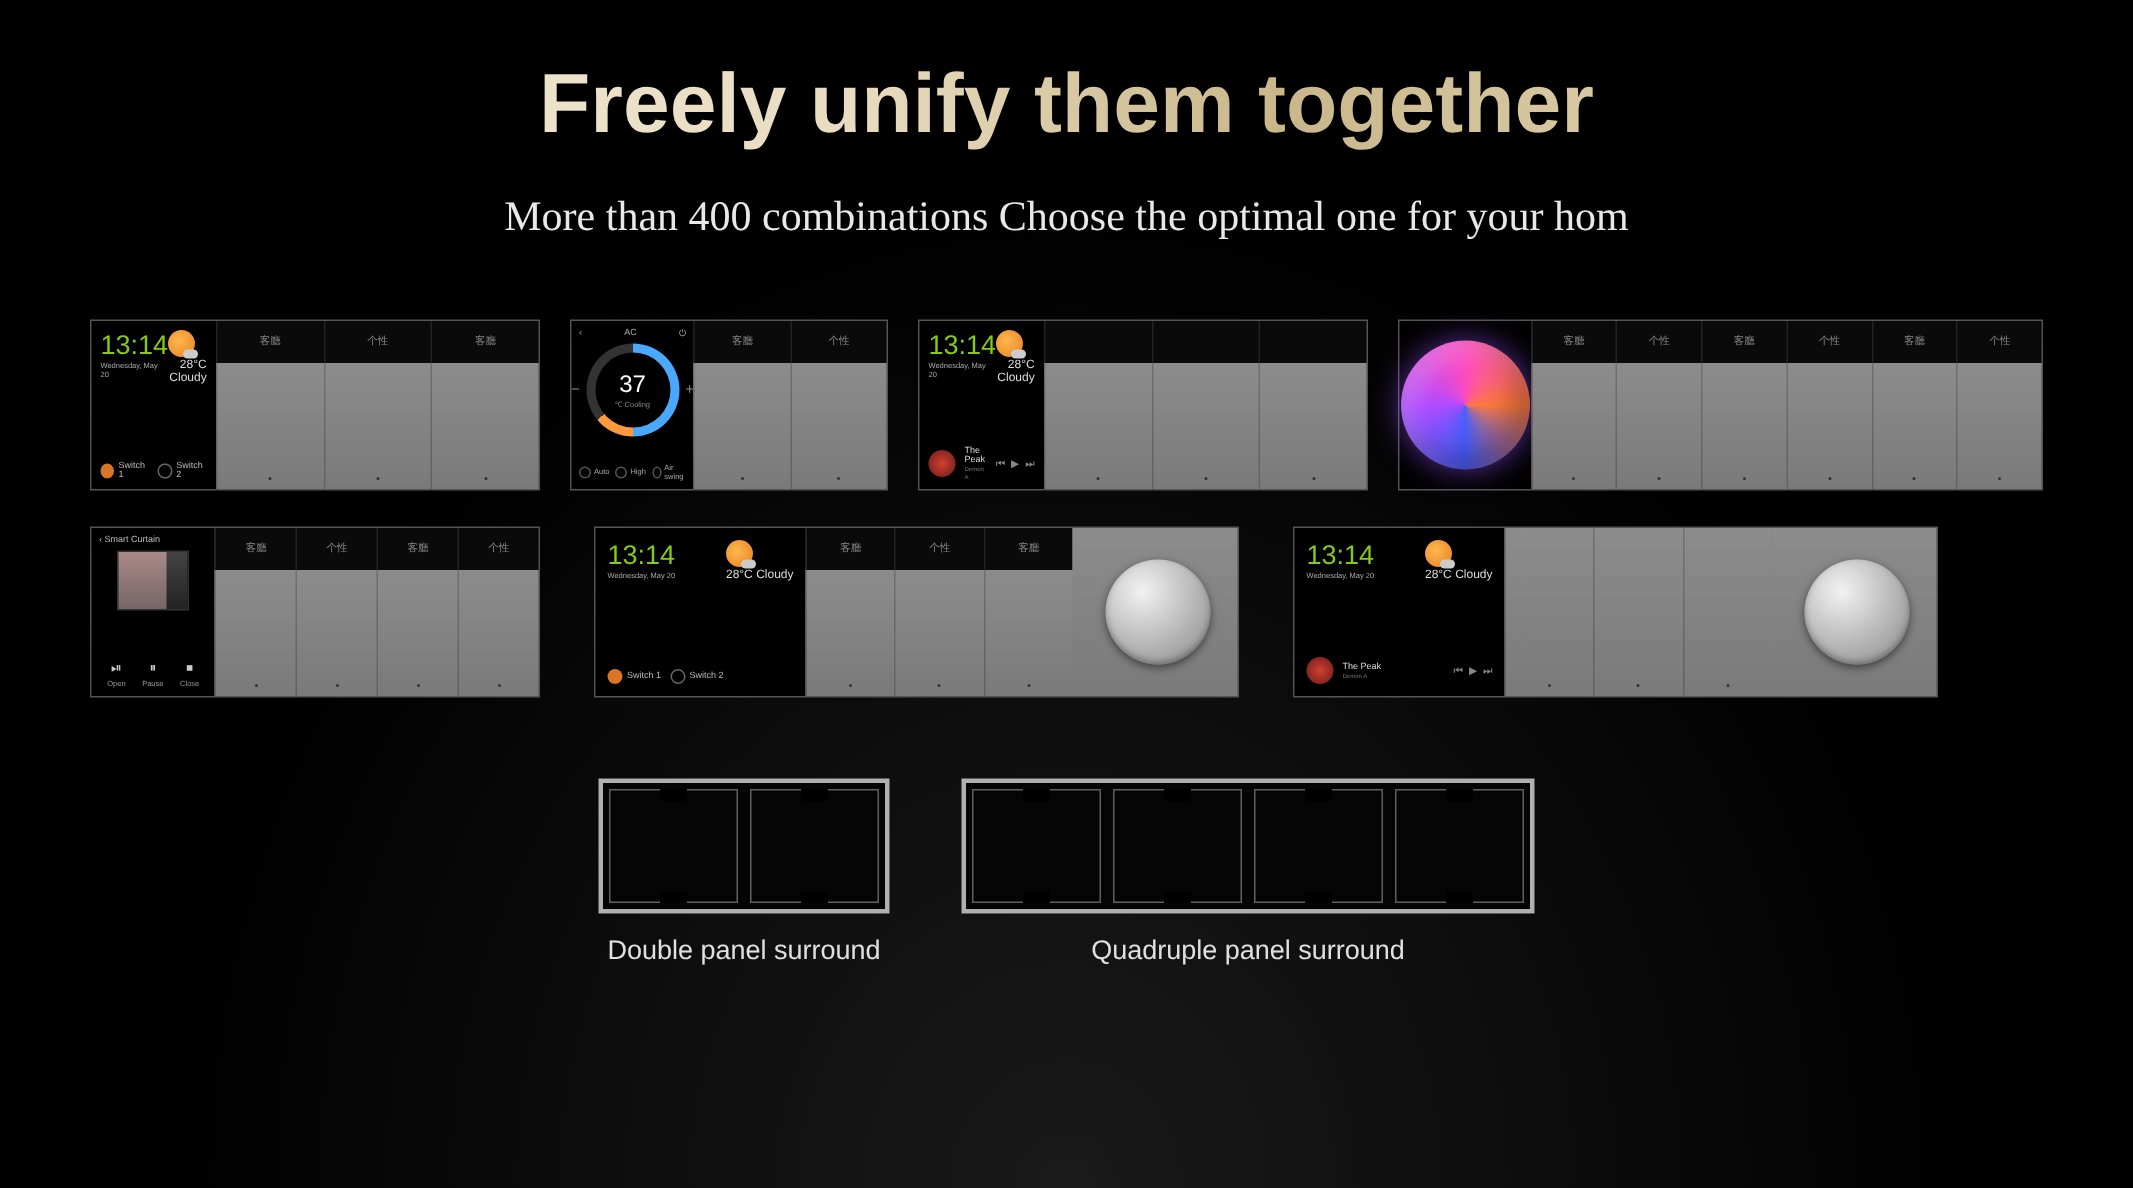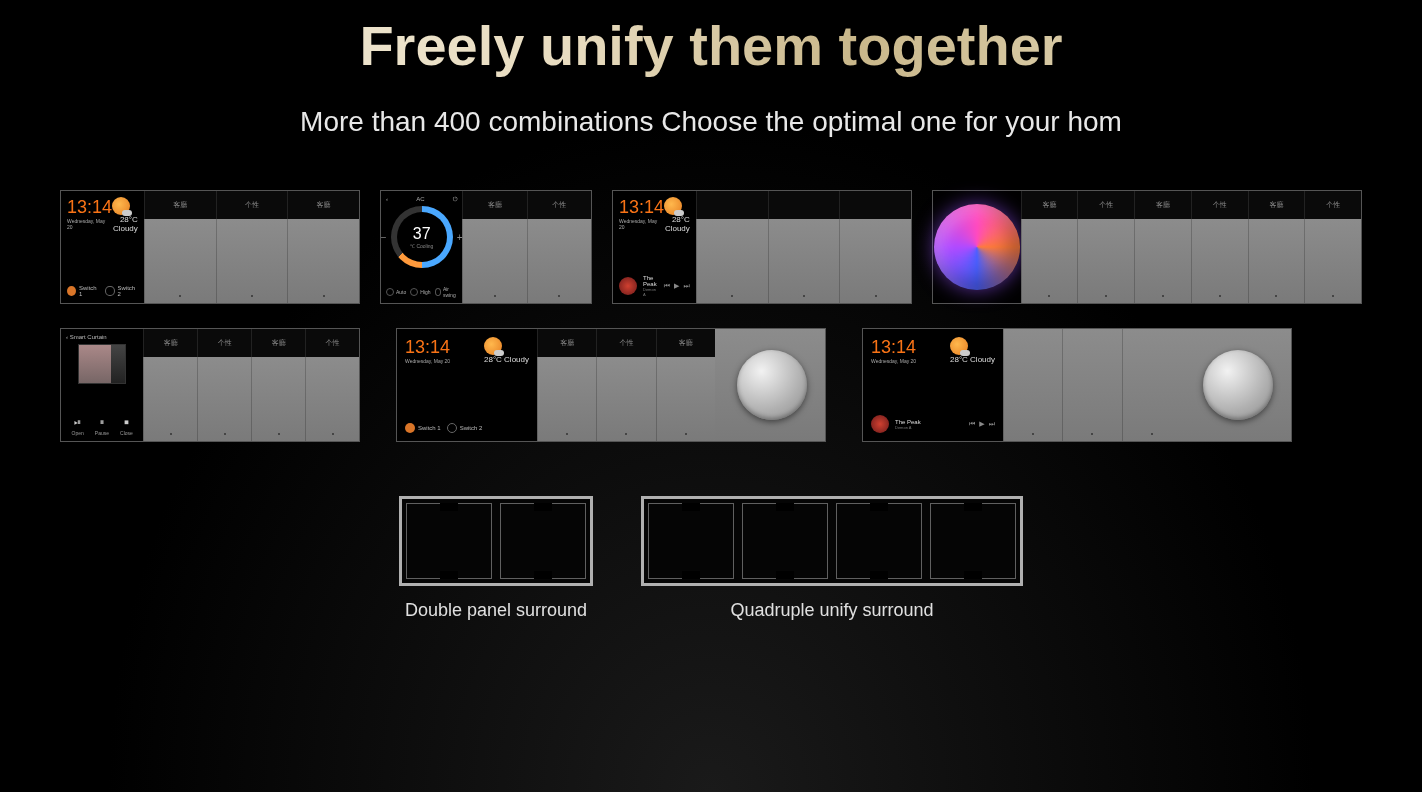--- a/index.html
+++ b/index.html
@@ -13,28 +13,29 @@
     position: relative;
   }
   .title {
     text-align: center;
     font-size: 56px;
     font-weight: 600;
     background: linear-gradient(90deg, #f5f0e0 0%, #e8dcc0 40%, #c9b78a 60%, #f0e8d0 100%);
     -webkit-background-clip: text;
     background-clip: text;
     -webkit-text-fill-color: transparent;
-    margin-top: 13px;
+    margin-top: 36px;
   }
   .subtitle {
     text-align: center;
     font-size: 28px;
     font-weight: 400;
     color: #e8e8e8;
     margin-top: 28px;
+    font-family: Liberation Serif, serif;
   }
 
   
   .row1 { margin-top: 52px; display: flex; gap: 20px; padding: 0 60px; }
   .panel-outer {
     border: 1px solid #555;
     background: linear-gradient(180deg, #7a7a7a 0%, #8a8a8a 50%, #6e6e6e 100%);
     display: flex;
   }
   .screen {
@@ -45,21 +46,21 @@
   .switch-area { display: flex; flex-direction: column; width: 100%; }
   .switch-labels { display: flex; height: 28px; background: #0a0a0a; }
   .switch-lbl { flex:1; color:#888; font-size:7px; text-align:center; line-height:28px; border-left:1px solid #222; }
   .switch-body { display:flex; flex:1; background: linear-gradient(180deg,#8c8c8c,#7a7a7a); }
   .switch-slot { flex:1; border-left:1px solid rgba(0,0,0,0.2); display:flex; align-items:flex-end; justify-content:center; padding-bottom:6px; }
   .switch-dot { width:2px; height:2px; background:#333; border-radius:50%; }
 
   
   .p1 { width: 300px; height: 114px; }
   .p1 .screen { width: 110px; padding: 6px; }
-  .time { font-size: 18px; font-weight: 500; color:#f97316; }
+  .time { font-size: 18px; font-weight: 500; color:#84cc16; }
   .date { font-size: 5px; color:#aaa; }
   .w-icon { width:18px; height:18px; background: radial-gradient(circle at 40% 40%, #ffb84d, #e67e22); border-radius:50%; position:relative; }
   .w-icon::after { content:''; position:absolute; right:-2px; bottom:-1px; width:10px; height:6px; background:#ccc; border-radius:4px; }
   .temp { font-size:8px; color:#ddd; }
   .sw-row { display:flex; gap:6px; margin-top:auto; }
   .sw-pill { display:flex; align-items:center; gap:3px; font-size:6px; color:#bbb; }
   .sw-ico { width:10px; height:10px; border-radius:50%; background:#d97528; }
   .sw-ico2 { width:10px; height:10px; border-radius:50%; border:1px solid #666; }
 
   
@@ -445,15 +446,15 @@
     </div>
     <div class="frame-lbl">Double panel surround</div>
   </div>
   <div class="frame-col">
     <div class="frame">
       <div class="slot"></div>
       <div class="slot"></div>
       <div class="slot"></div>
       <div class="slot"></div>
     </div>
-    <div class="frame-lbl">Quadruple unify surround</div>
+    <div class="frame-lbl">Quadruple panel surround</div>
   </div>
 </div>
 
 </body></html>

